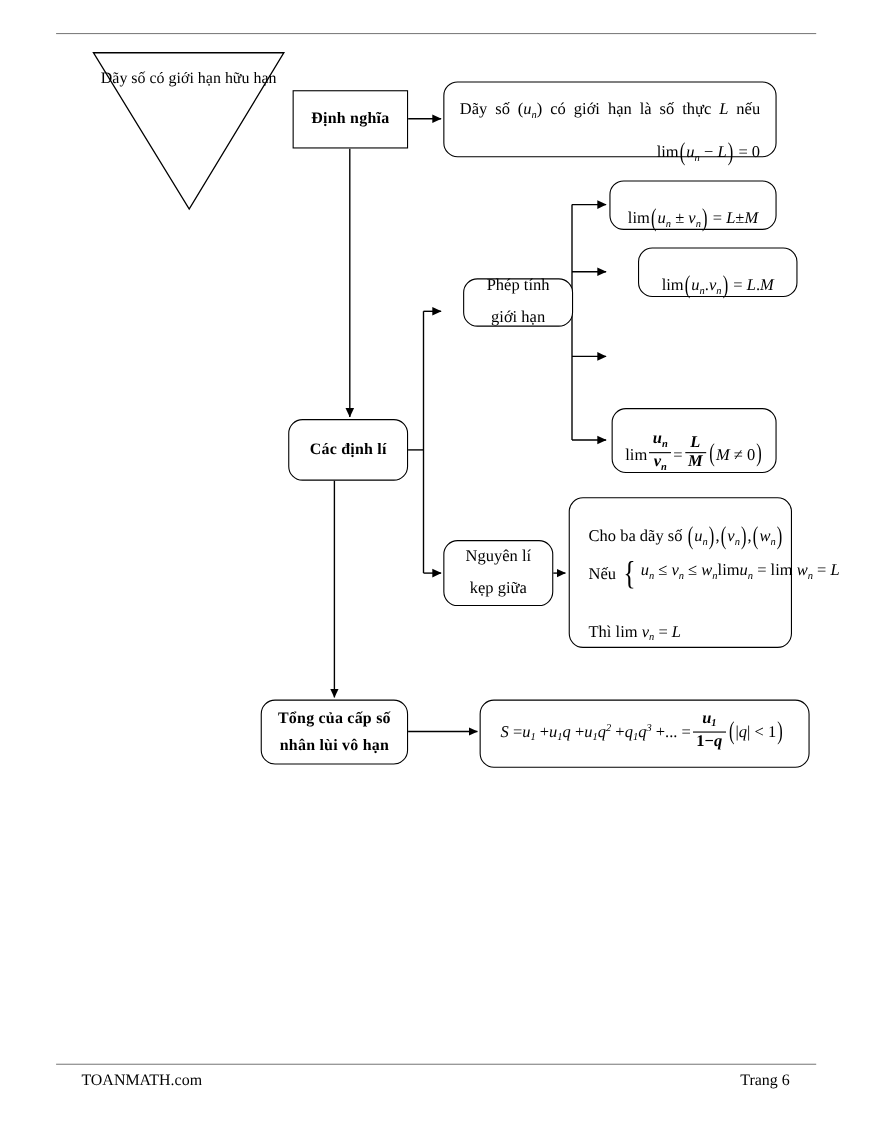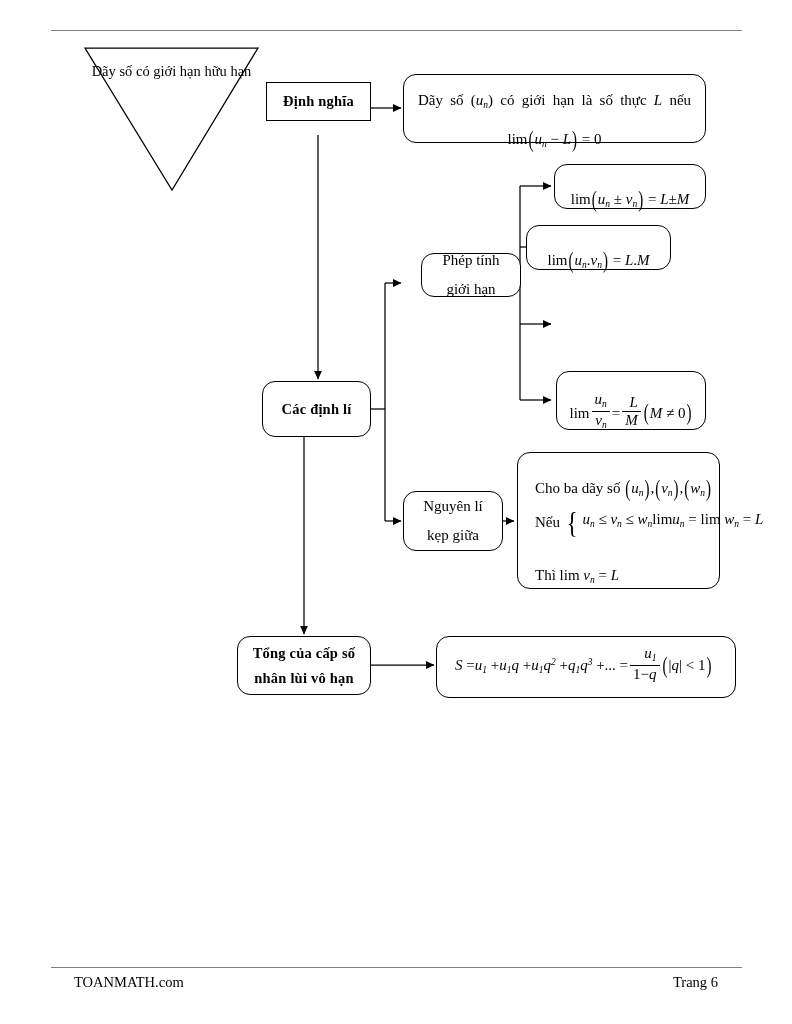--- a/index.html
+++ b/index.html
@@ -114,25 +114,26 @@
     display: inline-block;
     transform: scaleY(1.55);
     transform-origin: center;
     margin: 0 1px;
   }
 
   
   .frac {
     display: inline-block;
     vertical-align: middle;
-    text-align: right;
+    text-align: center;
     line-height: 1.05;
     margin: 0 2px;
     position: relative;
     top: -0.15em;
+    font-weight: bold;
   }
   .frac .num {
     display: block;
     padding: 0 3px 1px 3px;
     border-bottom: 1.1px solid #000;
   }
   .frac .den {
     display: block;
     padding: 1px 3px 0 3px;
   }
@@ -143,21 +144,21 @@
     box-sizing: border-box;
     padding: 0 14px;
   }
   .defbox-line1 {
     text-align: justify;
     text-align-last: justify;
     font-size: 15px;
     line-height: 30px;
   }
   .defbox-line2 {
-    text-align: center;
+    text-align: right;
     font-size: 15px;
     line-height: 30px;
     margin-top: 4px;
   }
 
   
   .squeeze-inner {
     width: 100%;
     box-sizing: border-box;
     padding: 0 17px;
@@ -267,21 +268,21 @@
   </svg>
 
   <div id="triangle-node">
     <div class="tri-text">
       <span class="line">Dãy số có</span>
       <span class="line">giới hạn</span>
       <span class="line">hữu hạn</span>
     </div>
   </div>
 
-  <div class="node rect" style="left:266px; top:82px; width:105px; height:39px;">
+  <div class="node rect" style="left:266px; top:82px; width:105px; height:53px;">
     <span class="line label-bold">Định nghĩa</span>
   </div>
 
   <div class="node rounded" style="left:403px; top:74px; width:303px; height:69px;">
     <div class="defbox-inner">
       <div class="defbox-line1 math">
         <span>Dãy</span> <span>số</span>
         <span class="paren">(</span><span class="mi">u</span><span class="sub">n</span><span class="paren">)</span>
         <span>có</span> <span>giới</span> <span>hạn</span> <span>là</span> <span>số</span> <span>thực</span>
         <span class="mi">L</span> <span>nếu</span>
@@ -314,21 +315,21 @@
   </div>
 
   <div class="node rounded" style="left:554px; top:164px; width:152px; height:45px;">
     <span class="math">
       <span class="op">lim</span><span class="bigparen">(</span><span class="mi">u</span><span class="sub">n</span>
       <span class="op">±</span> <span class="mi">v</span><span class="sub">n</span><span class="bigparen">)</span>
       <span class="op">=</span> <span class="mi">L</span><span class="op">±</span><span class="mi">M</span>
     </span>
   </div>
 
-  <div class="node rounded" style="left:526px; top:225px; width:145px; height:45px;">
+  <div class="node rounded" style="left:580px; top:225px; width:145px; height:45px;">
     <span class="math">
       <span class="op">lim</span><span class="bigparen">(</span><span class="mi">u</span><span class="sub">n</span><span class="op">.</span><span class="mi">v</span><span class="sub">n</span><span class="bigparen">)</span>
       <span class="op">=</span> <span class="mi">L</span><span class="op">.</span><span class="mi">M</span>
     </span>
   </div>
 
 
   <div class="node rounded" style="left:556px; top:371px; width:150px; height:59px;">
     <span class="math">
       <span class="op">lim</span><span class="frac"><span class="num"><span class="mi">u</span><span class="sub">n</span></span><span class="den"><span class="mi">v</span><span class="sub">n</span></span></span><span class="op">=</span><span class="frac"><span class="num"><span class="mi">L</span></span><span class="den"><span class="mi">M</span></span></span><span class="bigparen">(</span><span class="mi">M</span> <span class="op">≠</span> <span class="op">0</span><span class="bigparen">)</span>

